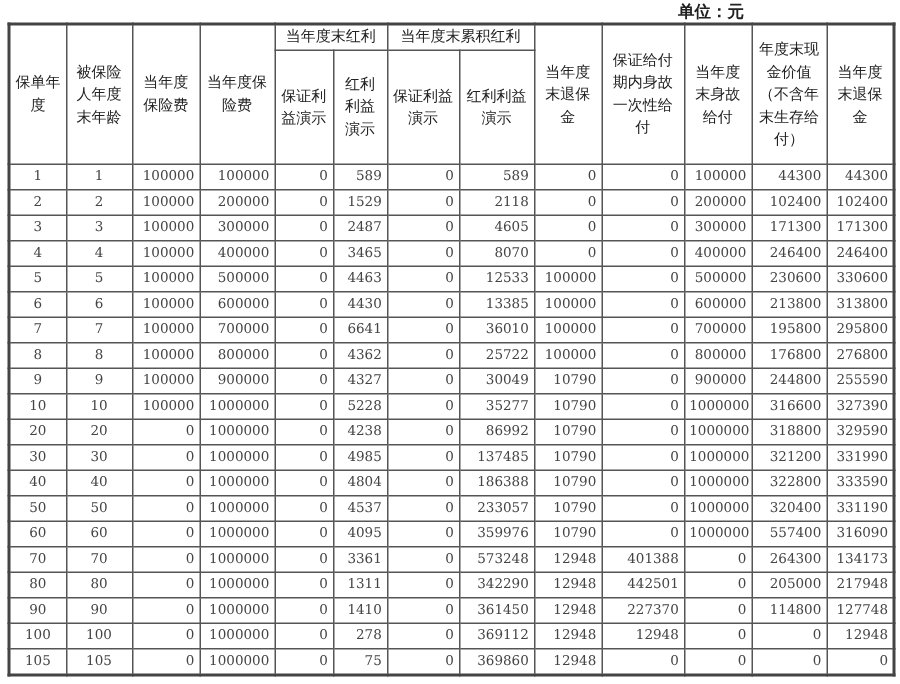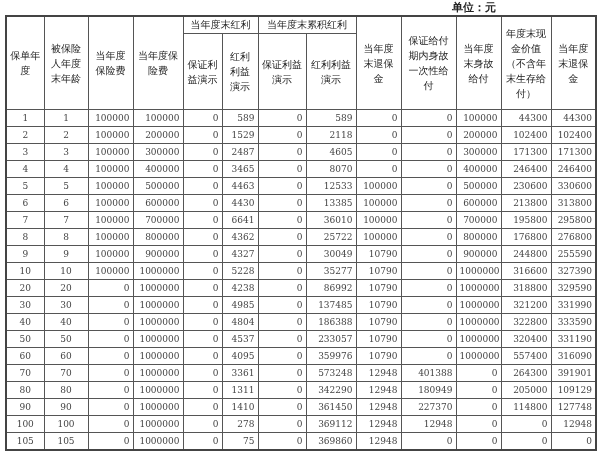--- a/index.html
+++ b/index.html
@@ -290,36 +290,36 @@
         <td>0</td>
         <td>1000000</td>
         <td>0</td>
         <td>3361</td>
         <td>0</td>
         <td>573248</td>
         <td>12948</td>
         <td>401388</td>
         <td>0</td>
         <td>264300</td>
-        <td>391901</td>
+        <td>134173</td>
       </tr>
       <tr>
         <td style="text-align: center;">80</td>
         <td style="text-align: center;">80</td>
         <td>0</td>
         <td>1000000</td>
         <td>0</td>
         <td>1311</td>
         <td>0</td>
         <td>342290</td>
         <td>12948</td>
-        <td>180949</td>
+        <td>442501</td>
         <td>0</td>
         <td>205000</td>
-        <td>109129</td>
+        <td>217948</td>
       </tr>
       <tr>
         <td style="text-align: center;">90</td>
         <td style="text-align: center;">90</td>
         <td>0</td>
         <td>1000000</td>
         <td>0</td>
         <td>1410</td>
         <td>0</td>
         <td>361450</td>

